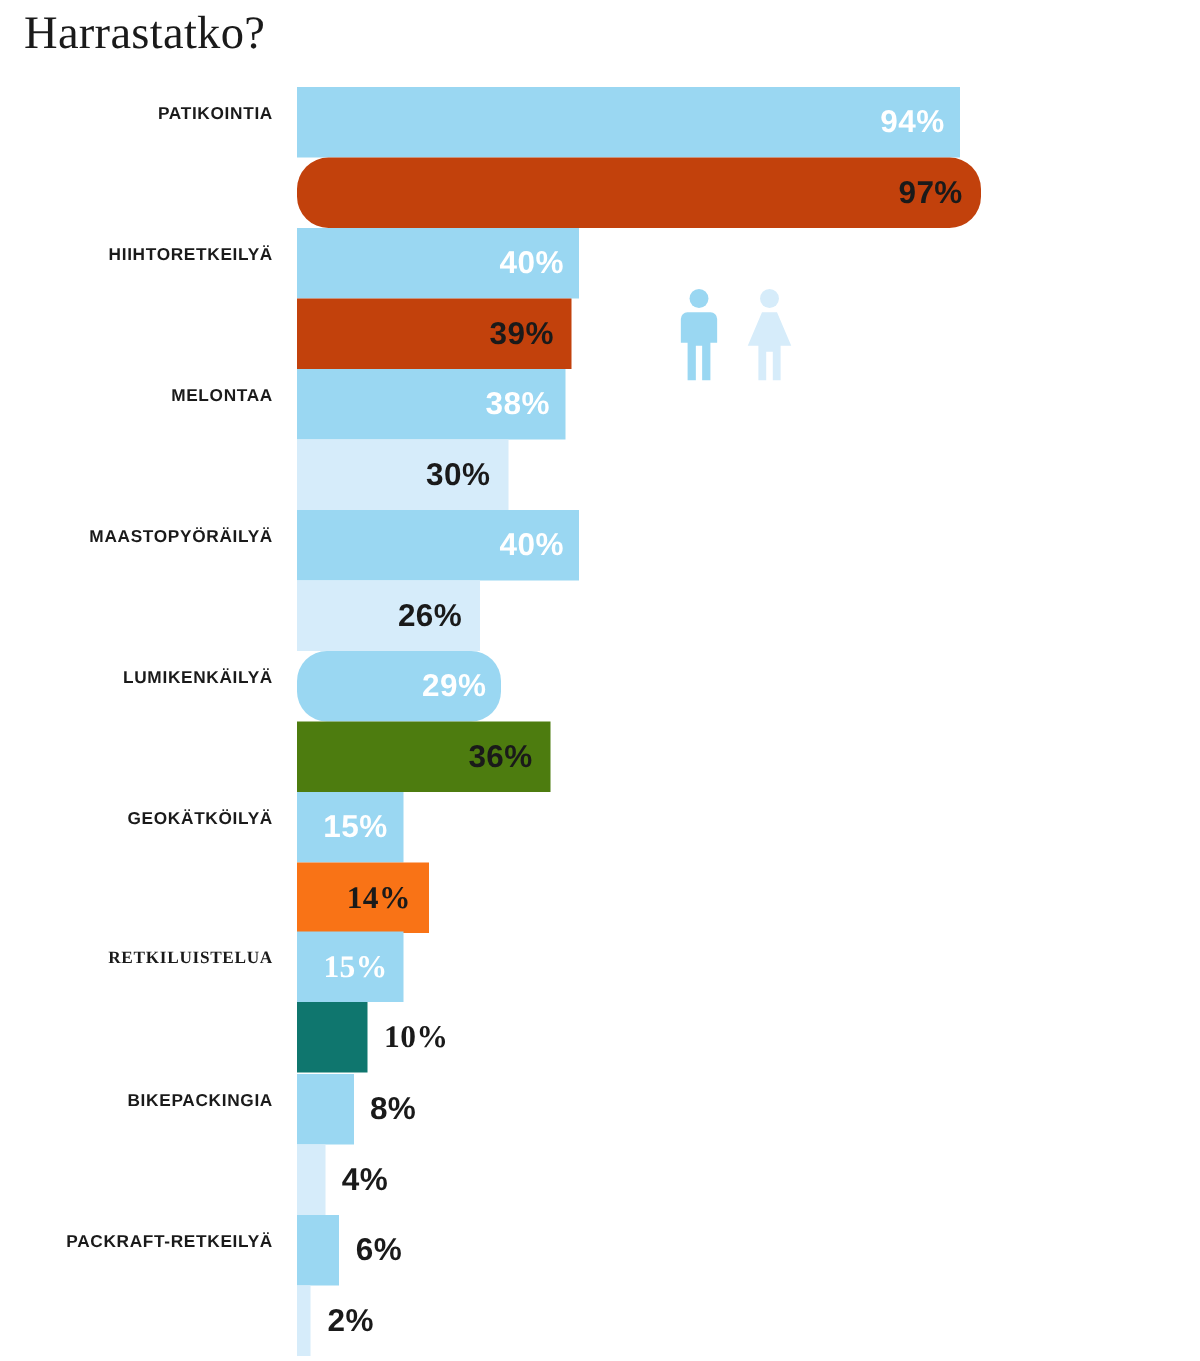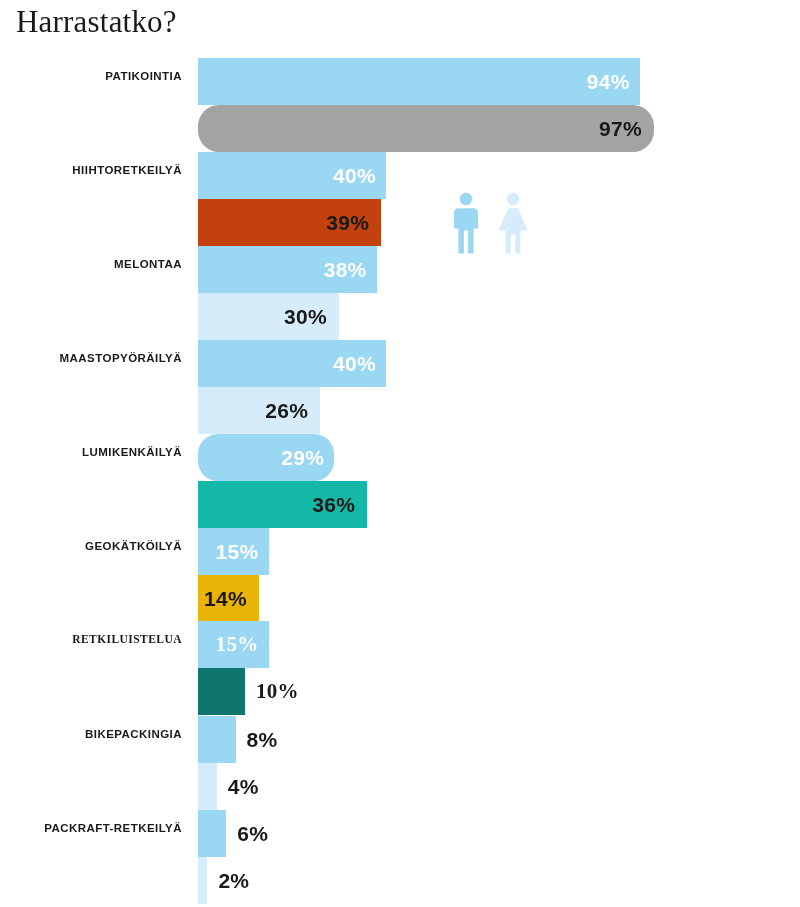--- a/index.html
+++ b/index.html
@@ -118,21 +118,21 @@
 
 <div id="plot">
     <div class="group" style="top: 0px;">
       <div class="cat-label">PATIKOINTIA</div>
       <div class="row male">
         <div class="bar male" style="width: 441.8px; background: rgb(154, 215, 242);">
           <span class="val inside-male">94%</span>
         </div>
       </div>
       <div class="row female">
-        <div class="bar female" style="width: 455.9px; background: #a3a3a3; border-radius: 21px;">
+        <div class="bar female" style="width: 455.9px; background: #c2410c; border-radius: 21px;">
           <span class="val inside-female">97%</span>
         </div>
       </div>
     </div>
     <div class="group" style="top: 94px;">
       <div class="cat-label">HIIHTORETKEILYÄ</div>
       <div class="row male">
         <div class="bar male" style="width: 188px; background: rgb(154, 215, 242);">
           <span class="val inside-male">40%</span>
         </div>
@@ -170,34 +170,34 @@
       </div>
     </div>
     <div class="group" style="top: 376px;">
       <div class="cat-label">LUMIKENKÄILYÄ</div>
       <div class="row male">
         <div class="bar male" style="width: 136.3px; background: rgb(154, 215, 242); border-radius: 20px;">
           <span class="val inside-male">29%</span>
         </div>
       </div>
       <div class="row female">
-        <div class="bar female" style="width: 169.2px; background: #14b8a6;">
+        <div class="bar female" style="width: 169.2px; background: #4d7c0f;">
           <span class="val inside-female">36%</span>
         </div>
       </div>
     </div>
     <div class="group" style="top: 470px;">
       <div class="cat-label">GEOKÄTKÖILYÄ</div>
       <div class="row male">
         <div class="bar male" style="width: 70.5px; background: rgb(154, 215, 242);">
           <span class="val inside-male">15%</span>
         </div>
       </div>
       <div class="row female">
-        <div class="bar female" style="width: 61px; background: #eab308;">
+        <div class="bar female" style="width: 88px; background: #f97316; font-family: Liberation Serif, serif;">
           <span class="val inside-female">14%</span>
         </div>
       </div>
     </div>
     <div class="group" style="top: 563px; font-family: Liberation Serif, serif;">
       <div class="cat-label">RETKILUISTELUA</div>
       <div class="row male">
         <div class="bar male" style="width: 70.5px; background: rgb(154, 215, 242);">
           <span class="val inside-male">15%</span>
         </div>

